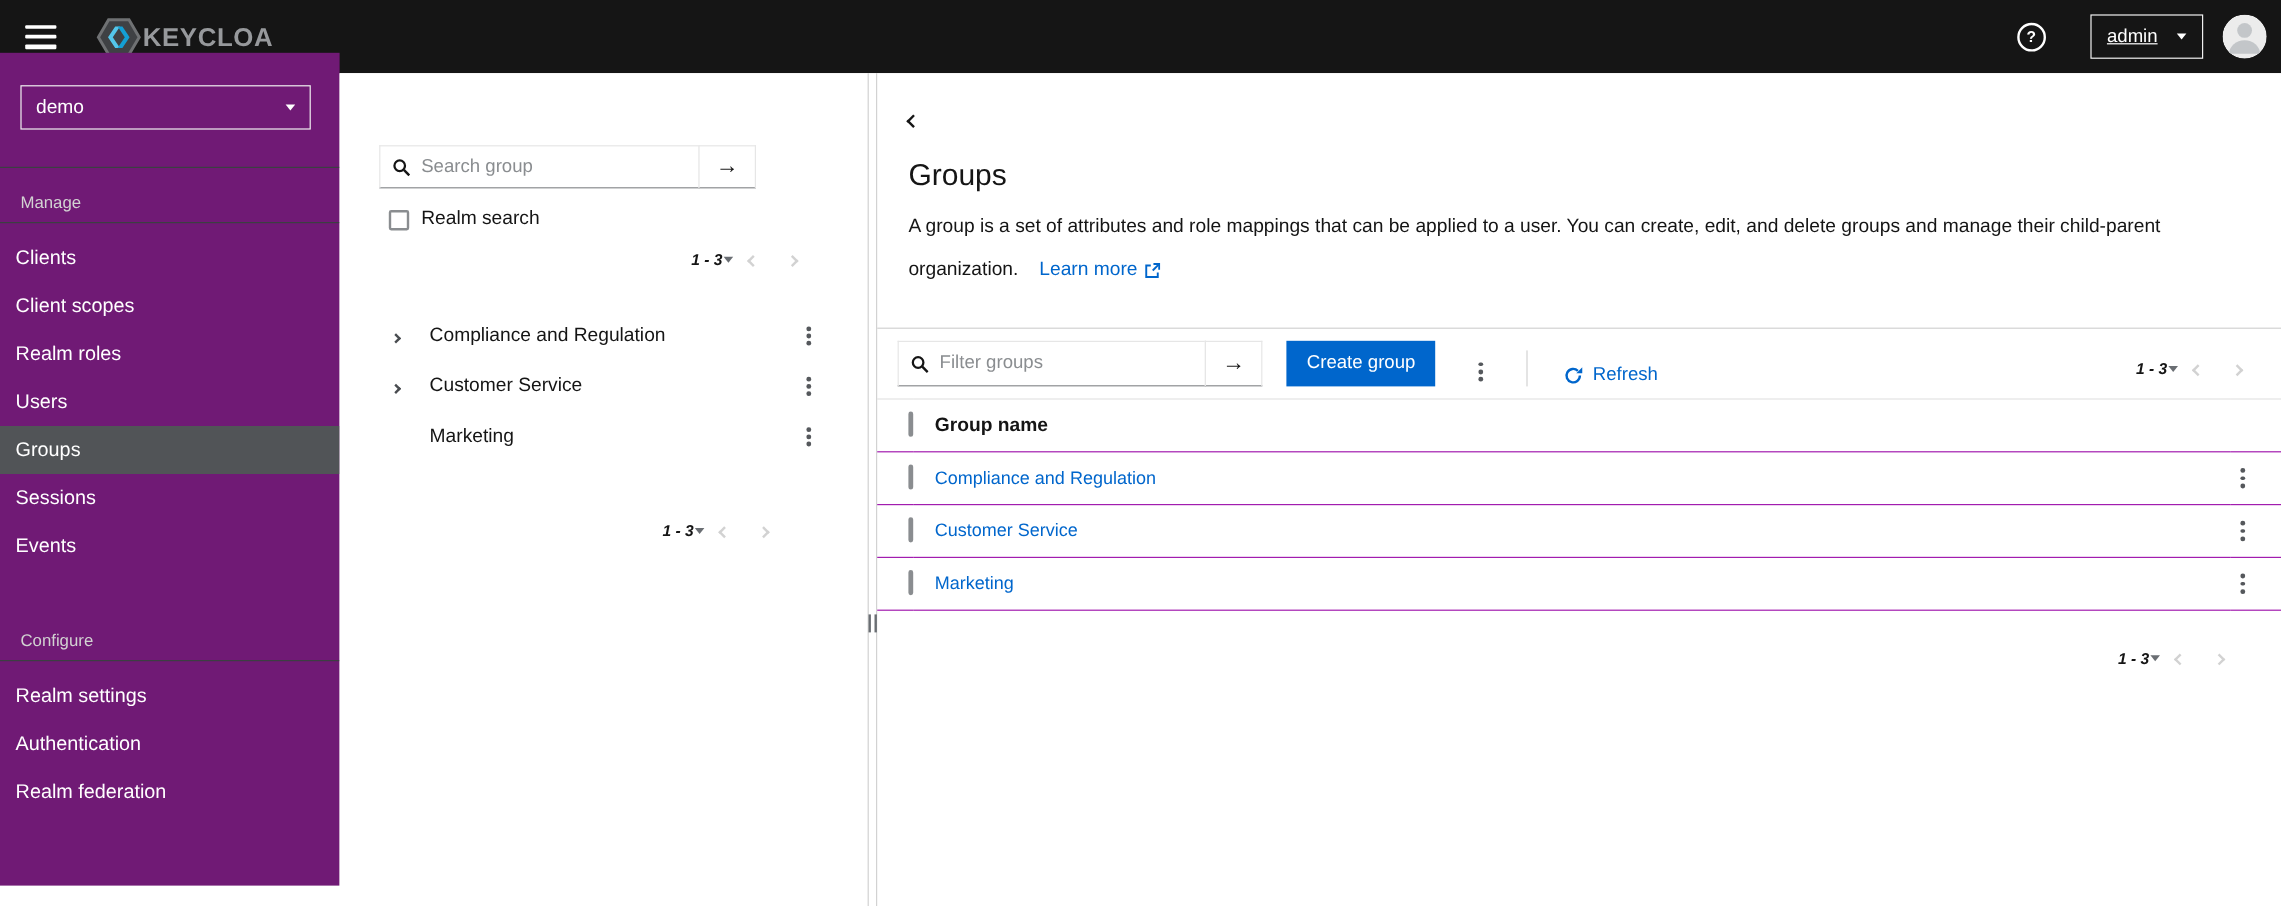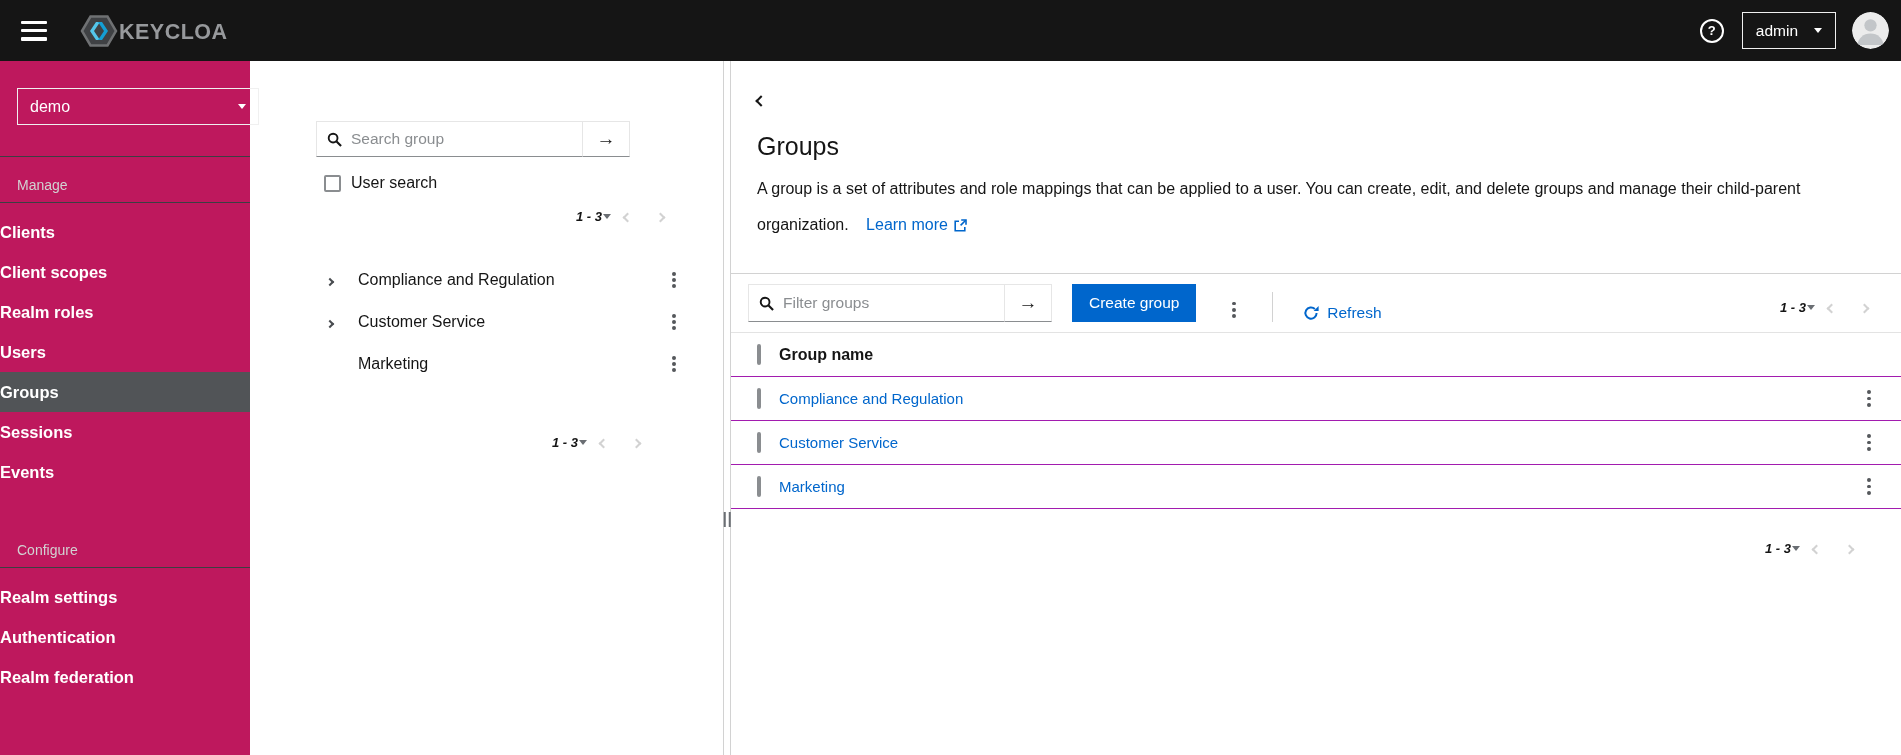--- a/index.html
+++ b/index.html
@@ -10,38 +10,38 @@
   .masthead { position:absolute; left:0; top:0; width:1901px; height:61px;
     background:#151515; display:flex; align-items:center; }
   .hamburger { margin-left:21px; width:26px; height:20px; display:flex; flex-direction:column;
     justify-content:space-between; background:none; border:none; cursor:pointer; }
   .hamburger i { display:block; height:3.5px; background:#fff; border-radius:1px; }
   .brand { margin-left:26px; display:flex; align-items:center; }
   .mast-right { margin-left:auto; display:flex; align-items:center; }
   .help-btn { background:none; border:none; width:24px; height:24px; border-radius:50%;
     border:2px solid #fff; color:#fff; font-weight:bold; font-size:13px; line-height:20px;
     text-align:center; cursor:pointer; }
-  .user-menu { margin-left:18px; display:flex; align-items:center; gap:16px;
+  .user-menu { margin-left:37px; display:flex; align-items:center; gap:16px;
     border:1px solid #f0f0f0; background:none; color:#fff; font-size:15.5px;
-    padding:8px 13px; height:37px; cursor:pointer; }
+    padding:8px 13px; height:37px; cursor:pointer;text-decoration:underline; }
   .caret { width:0; height:0; border-left:4.5px solid transparent; border-right:4.5px solid transparent;
     border-top:5.5px solid currentColor; display:inline-block; }
   .avatar { margin:0 12px 0 16px; width:37px; height:37px; border-radius:50%; overflow:hidden; }
 
   
-  .sidebar { position:absolute; left:0; top:61px; width:250px; height:694px; background:#be185d; }
+  .sidebar { position:absolute; left:0; top:44px; width:283px; height:694px; background:#701a75; }
   .realm-block { padding:27px 17px 0 17px; height:96px; border-bottom:1px solid #3c3f42; }
   .realm-select { width:242px; height:37px; border:1px solid #f0f0f0; background:none; color:#fff;
     font-size:16px; display:flex; align-items:center; justify-content:space-between;
     padding:0 12px; cursor:pointer; }
   .nav-title { padding:20px 17px 9px 17px; font-size:14px; color:#d2d2d2;
     border-bottom:1px solid #3c3f42; }
   .nav-list { list-style:none; margin-top:9px; }
-  .nav-list li { height:40px; line-height:40px; padding:0 0; font-size:16.5px; color:#fff;
-    cursor:pointer;font-weight:bold; }
+  .nav-list li { height:40px; line-height:40px; padding:0 13px; font-size:16.5px; color:#fff;
+    cursor:pointer; }
   .nav-list li.selected { background:#515457; }
   .sec-configure { margin-top:30px; }
 
   
   .content { position:absolute; left:283px; top:61px; width:1618px; height:694px;
     display:flex; background:#fff; }
 
   
   .tree-panel { width:440px; position:relative; }
   .searchbox { display:flex; height:36px; }
@@ -189,21 +189,21 @@
           <circle cx="6.5" cy="6.5" r="4.7" fill="none" stroke="#151515" stroke-width="2"></circle>
           <line x1="10.2" y1="10.2" x2="15" y2="15" stroke="#151515" stroke-width="2.2"></line>
         </svg>
         <input type="text" placeholder="Search group" style="">
       </div>
       <button class="go">→</button>
     </div>
 
     <div class="exact-row">
       <span class="cb"></span>
-      <label>User search</label>
+      <label>Realm search</label>
     </div>
 
     <div class="pagination tree-pg-top">
       <button class="pg-menu">
         <b>1 - 3</b>
         <span class="caret"></span>
       </button>
       <button class="pg-nav"><span class="chev left"></span></button>
       <button class="pg-nav"><span class="chev right"></span></button>
     </div>

